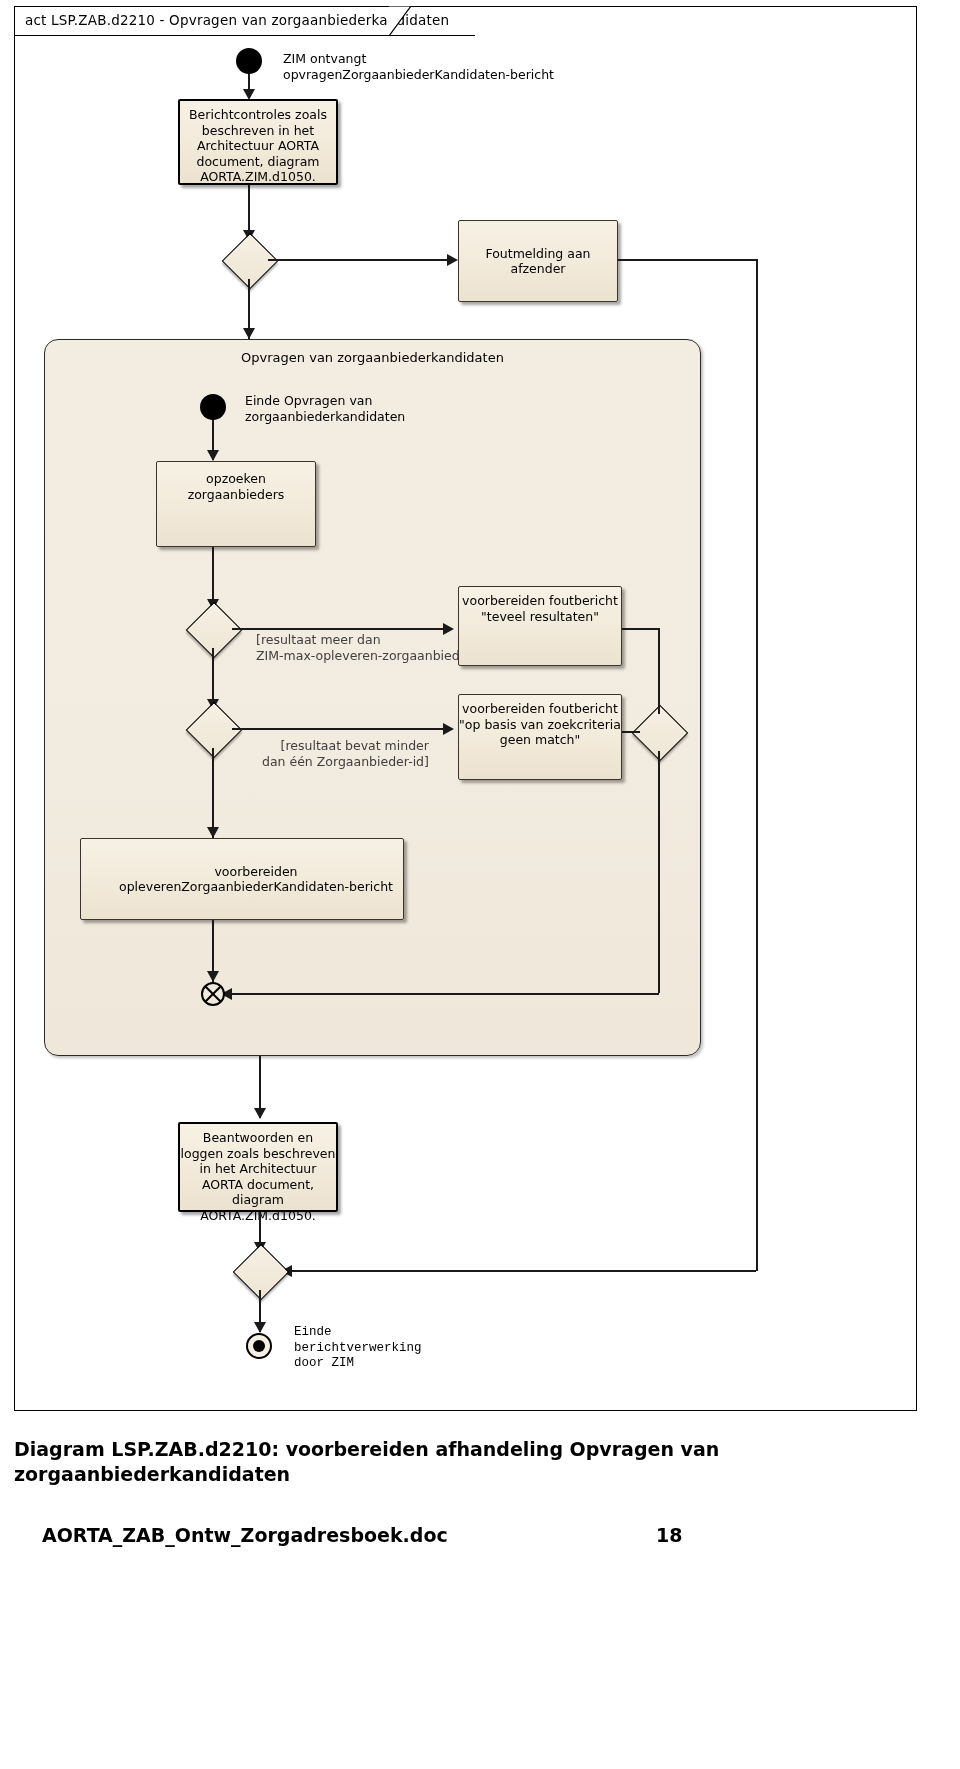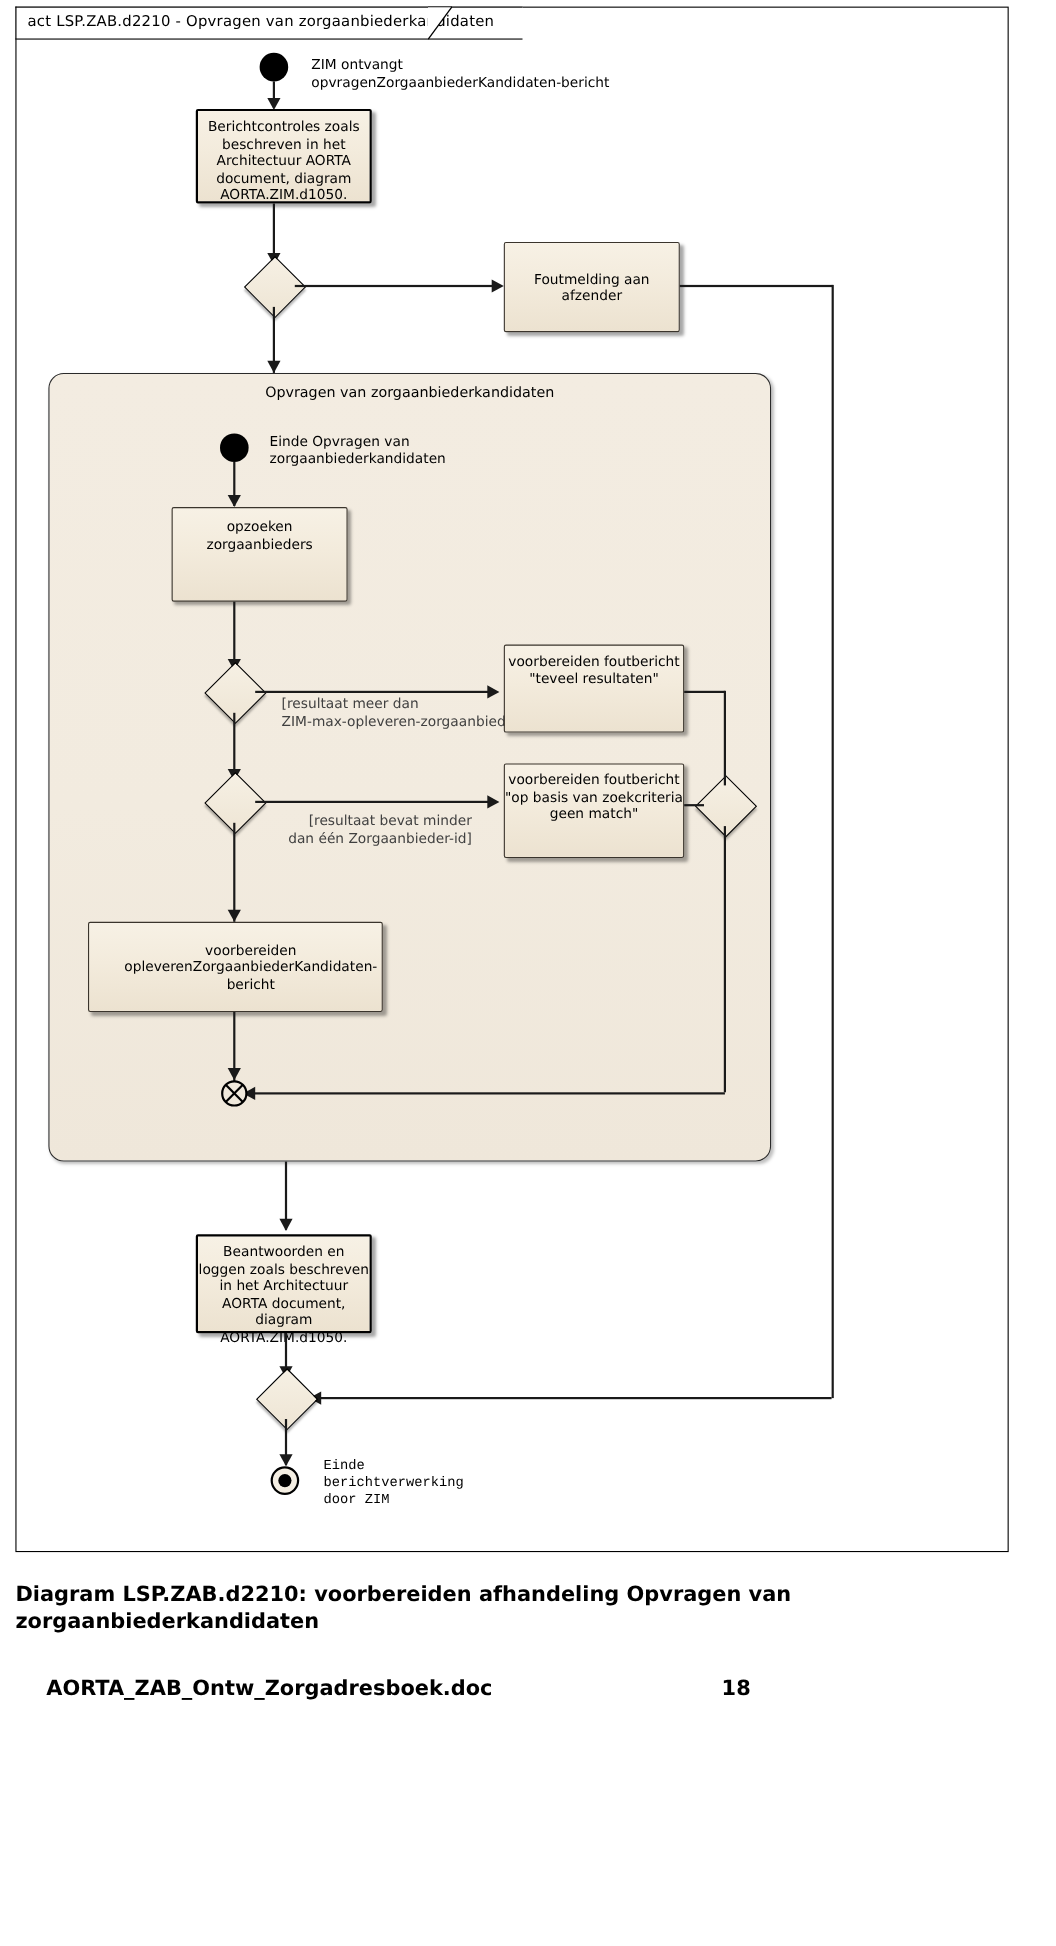--- a/index.html
+++ b/index.html
@@ -214,21 +214,21 @@
 <div class="vline" style="left:658px;top:628px;height:86px;"></div>
 <div class="hline" style="left:622px;top:731px;width:18px;"></div>
 
 <div class="vline" style="left:658px;top:751px;height:242px;"></div>
 <div class="hline" style="left:226px;top:993px;width:433px;"></div>
 <div class="arrow-left" style="left:221px;top:988px;"></div>
 
 <div class="vline" style="left:212px;top:748px;height:90px;"></div>
 <div class="arrow-down" style="left:207px;top:827px;"></div>
 
-<div class="action mid" style="left:80px;top:838px;width:268px;height:82px;padding-left:28px;">voorbereiden
+<div class="action mid" style="left:80px;top:838px;width:324px;height:82px;padding-left:28px;">voorbereiden
 opleverenZorgaanbiederKandidaten-bericht</div>
 
 <div class="vline" style="left:212px;top:920px;height:73px;"></div>
 <div class="arrow-down" style="left:207px;top:971px;"></div>
 
 <div class="flow-final" style="left:201px;top:982px;"></div>
 
 <div class="vline" style="left:259px;top:1056px;height:62px;"></div>
 <div class="arrow-down" style="left:254px;top:1108px;"></div>
 

